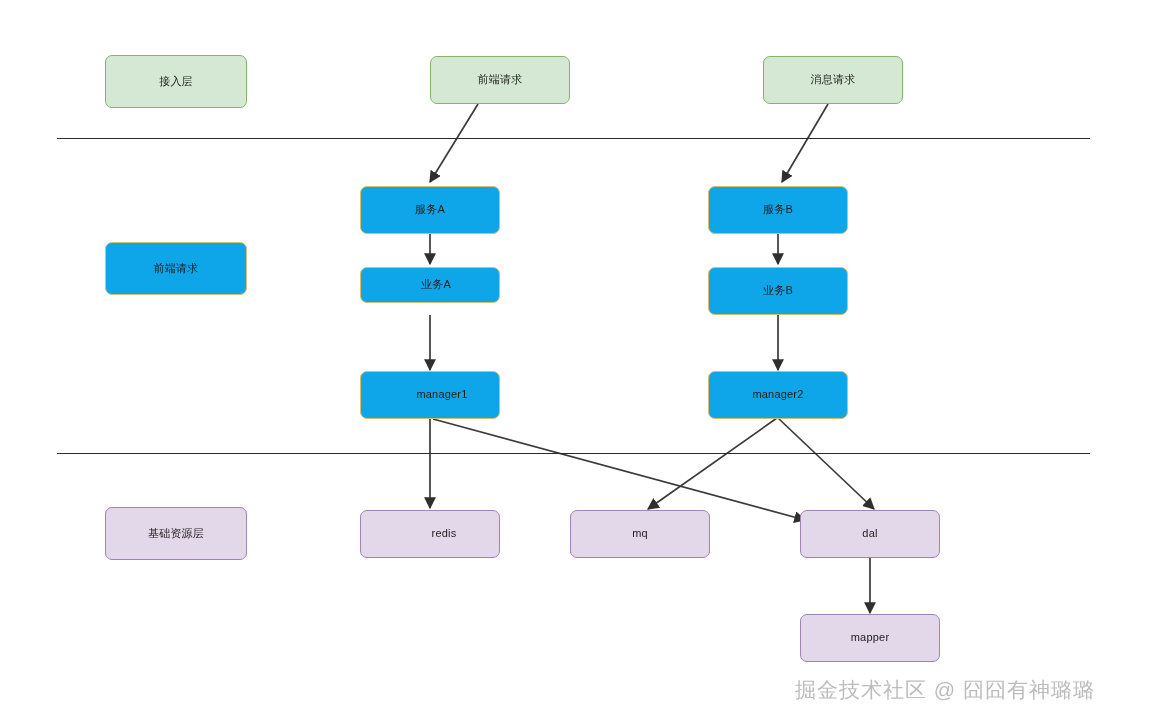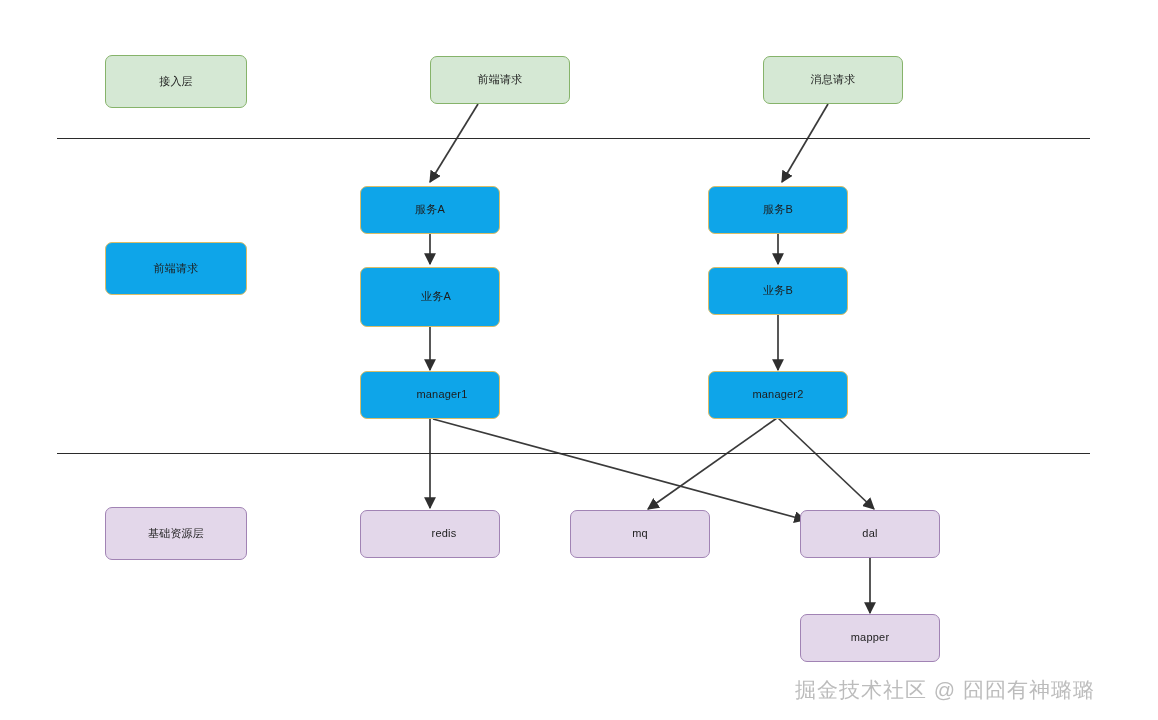--- a/index.html
+++ b/index.html
@@ -106,21 +106,21 @@
   <div class="node green" style="left:763px; top:56px; width:140px; height:48px;">
     <span>消息请求</span>
   </div>
 
   <div class="node yellow" style="left:360px; top:186px; width:140px; height:48px;">
     <span>服务A</span>
   </div>
   <div class="node yellow" style="left:708px; top:186px; width:140px; height:48px;">
     <span>服务B</span>
   </div>
-  <div class="node yellow" style="left:360px; top:267px; width:140px; height:60px;padding-left:12px;">
+  <div class="node yellow" style="left:360px; top:267px; width:140px; height:36px;padding-left:12px;">
     <span>业务A</span>
   </div>
   <div class="node yellow" style="left:708px; top:267px; width:140px; height:48px;">
     <span>业务B</span>
   </div>
   <div class="node yellow latin" style="left:360px; top:371px; width:140px; height:48px;padding-left:24px;">
     <span>manager1</span>
   </div>
   <div class="node yellow latin" style="left:708px; top:371px; width:140px; height:48px;">
     <span>manager2</span>

